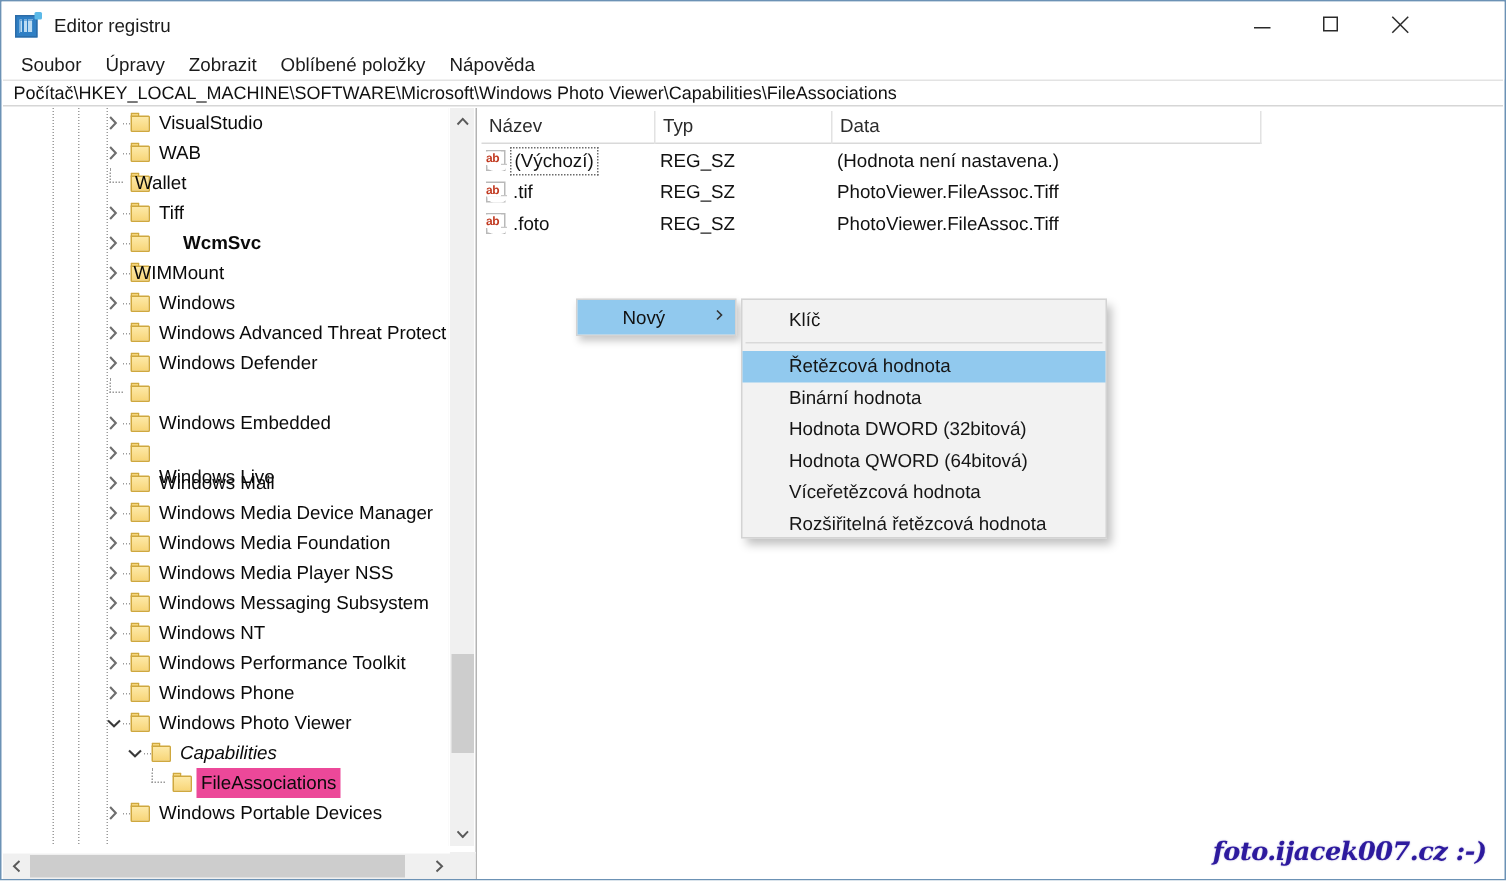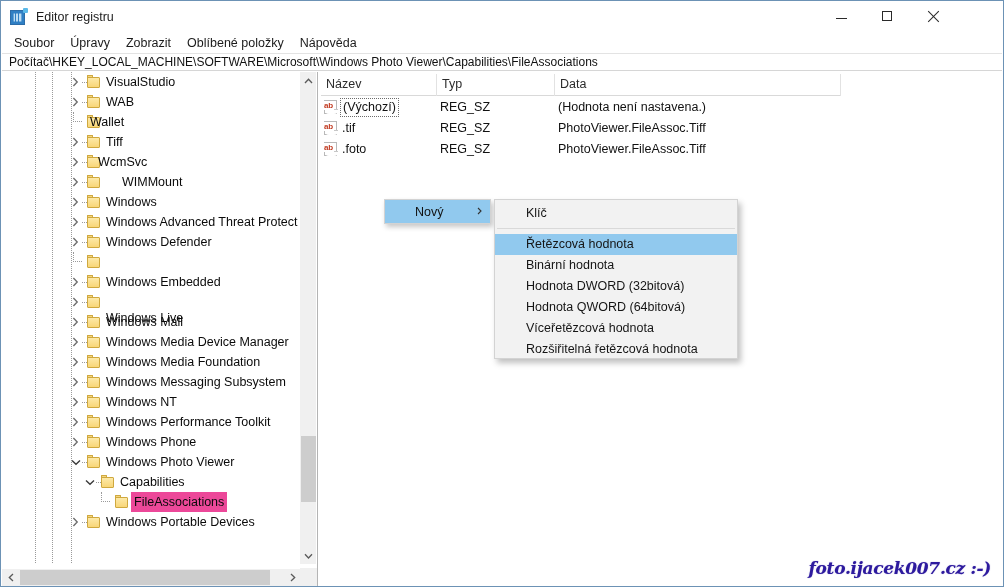--- a/index.html
+++ b/index.html
@@ -448,34 +448,34 @@
               <div class="twisty" style="left: 67px;">
                 <svg width="7" height="10" viewBox="0 0 7 10">
                   <path d="M1.4 1 L5.2 5 L1.4 9" stroke="#6e6e6e" stroke-width="1.4" fill="none"></path>
                 </svg>
               </div>
               <div class="dash" style="left: 80px; top: 10px;"></div>
               <div class="folder" style="left: 85px; top: 3px;">
                 <div class="tab"></div>
                 <div class="body"></div>
               </div>
-              <div class="nlabel" style="left: 96px;">WcmSvc</div>
-            </div>
-            <div class="node">
-              <div class="twisty" style="left: 67px;">
-                <svg width="7" height="10" viewBox="0 0 7 10">
-                  <path d="M1.4 1 L5.2 5 L1.4 9" stroke="#6e6e6e" stroke-width="1.4" fill="none"></path>
-                </svg>
-              </div>
-              <div class="dash" style="left: 80px; top: 10px;"></div>
-              <div class="folder" style="left: 85px; top: 3px;">
-                <div class="tab"></div>
-                <div class="body"></div>
-              </div>
-              <div class="nlabel" style="left: 120px;">WIMMount</div>
+              <div class="nlabel" style="left: 120px; font-weight: bold;">WcmSvc</div>
+            </div>
+            <div class="node">
+              <div class="twisty" style="left: 67px;">
+                <svg width="7" height="10" viewBox="0 0 7 10">
+                  <path d="M1.4 1 L5.2 5 L1.4 9" stroke="#6e6e6e" stroke-width="1.4" fill="none"></path>
+                </svg>
+              </div>
+              <div class="dash" style="left: 80px; top: 10px;"></div>
+              <div class="folder" style="left: 85px; top: 3px;">
+                <div class="tab"></div>
+                <div class="body"></div>
+              </div>
+              <div class="nlabel" style="left: 87px;">WIMMount</div>
             </div>
             <div class="node">
               <div class="twisty" style="left: 67px;">
                 <svg width="7" height="10" viewBox="0 0 7 10">
                   <path d="M1.4 1 L5.2 5 L1.4 9" stroke="#6e6e6e" stroke-width="1.4" fill="none"></path>
                 </svg>
               </div>
               <div class="dash" style="left: 80px; top: 10px;"></div>
               <div class="folder" style="left: 85px; top: 3px;">
                 <div class="tab"></div>
@@ -573,20 +573,33 @@
                 <svg width="7" height="10" viewBox="0 0 7 10">
                   <path d="M1.4 1 L5.2 5 L1.4 9" stroke="#6e6e6e" stroke-width="1.4" fill="none"></path>
                 </svg>
               </div>
               <div class="dash" style="left: 80px; top: 10px;"></div>
               <div class="folder" style="left: 85px; top: 3px;">
                 <div class="tab"></div>
                 <div class="body"></div>
               </div>
               <div class="nlabel" style="left: 104px;">Windows Media Foundation</div>
+            </div>
+            <div class="node">
+              <div class="twisty" style="left: 67px;">
+                <svg width="7" height="10" viewBox="0 0 7 10">
+                  <path d="M1.4 1 L5.2 5 L1.4 9" stroke="#6e6e6e" stroke-width="1.4" fill="none"></path>
+                </svg>
+              </div>
+              <div class="dash" style="left: 80px; top: 10px;"></div>
+              <div class="folder" style="left: 85px; top: 3px;">
+                <div class="tab"></div>
+                <div class="body"></div>
+              </div>
+              <div class="nlabel" style="left: 104px;">Windows Media Player NSS</div>
             </div>
             <div class="node">
               <div class="twisty" style="left: 67px;">
                 <svg width="7" height="10" viewBox="0 0 7 10">
                   <path d="M1.4 1 L5.2 5 L1.4 9" stroke="#6e6e6e" stroke-width="1.4" fill="none"></path>
                 </svg>
               </div>
               <div class="dash" style="left: 80px; top: 10px;"></div>
               <div class="folder" style="left: 85px; top: 3px;">
                 <div class="tab"></div>
@@ -650,21 +663,21 @@
               <div class="twisty" style="left: 81px;">
                 <svg width="10" height="7" viewBox="0 0 10 7">
                   <path d="M1 1.4 L5 5.2 L9 1.4" stroke="#3a3a3a" stroke-width="1.4" fill="none"></path>
                 </svg>
               </div>
               <div class="dash" style="left: 94px; top: 10px;"></div>
               <div class="folder" style="left: 99px; top: 3px;">
                 <div class="tab"></div>
                 <div class="body"></div>
               </div>
-              <div class="nlabel" style="left: 118px;">Capabilities</div>
+              <div class="nlabel" style="left: 118px; font-style: italic;">Capabilities</div>
             </div>
             <div class="node">
               <div class="elbow" style="left: 99px;"></div>
               <div class="folder" style="left: 113px; top: 3px;">
                 <div class="tab"></div>
                 <div class="body"></div>
               </div>
               <div class="nlabel selected" style="left: 132px;">FileAssociations</div>
             </div>
             <div class="node">

